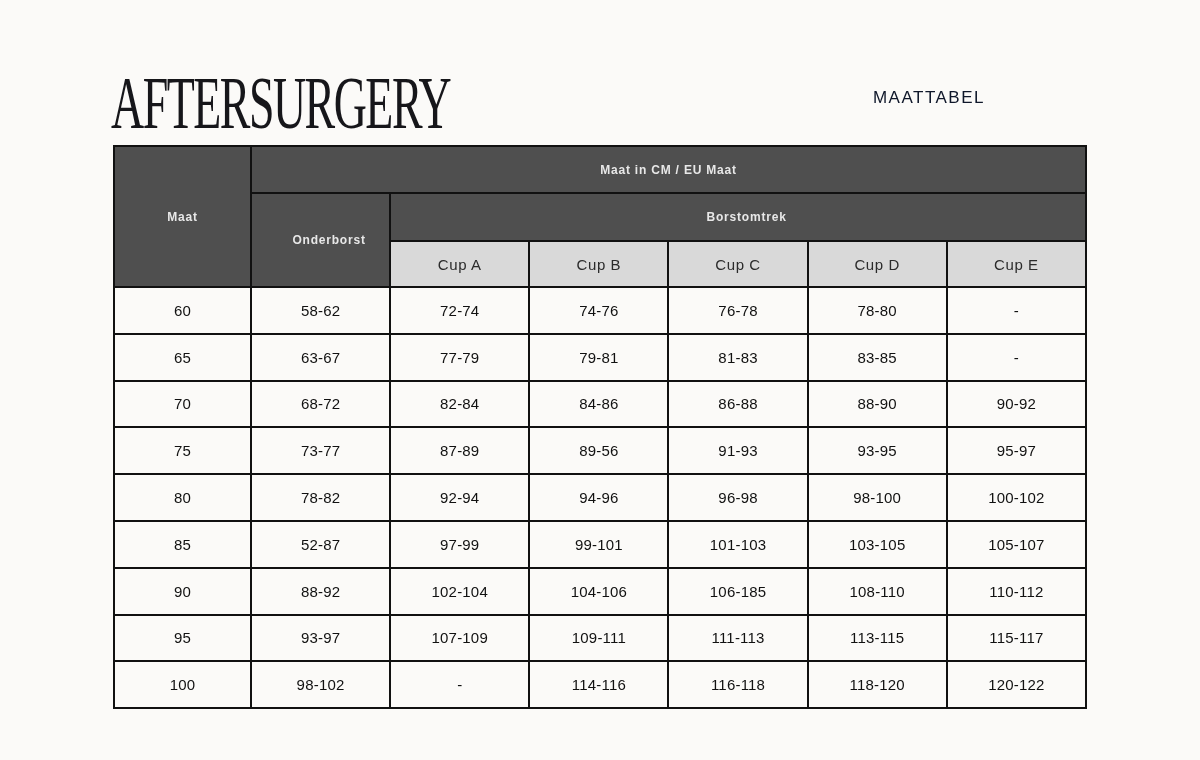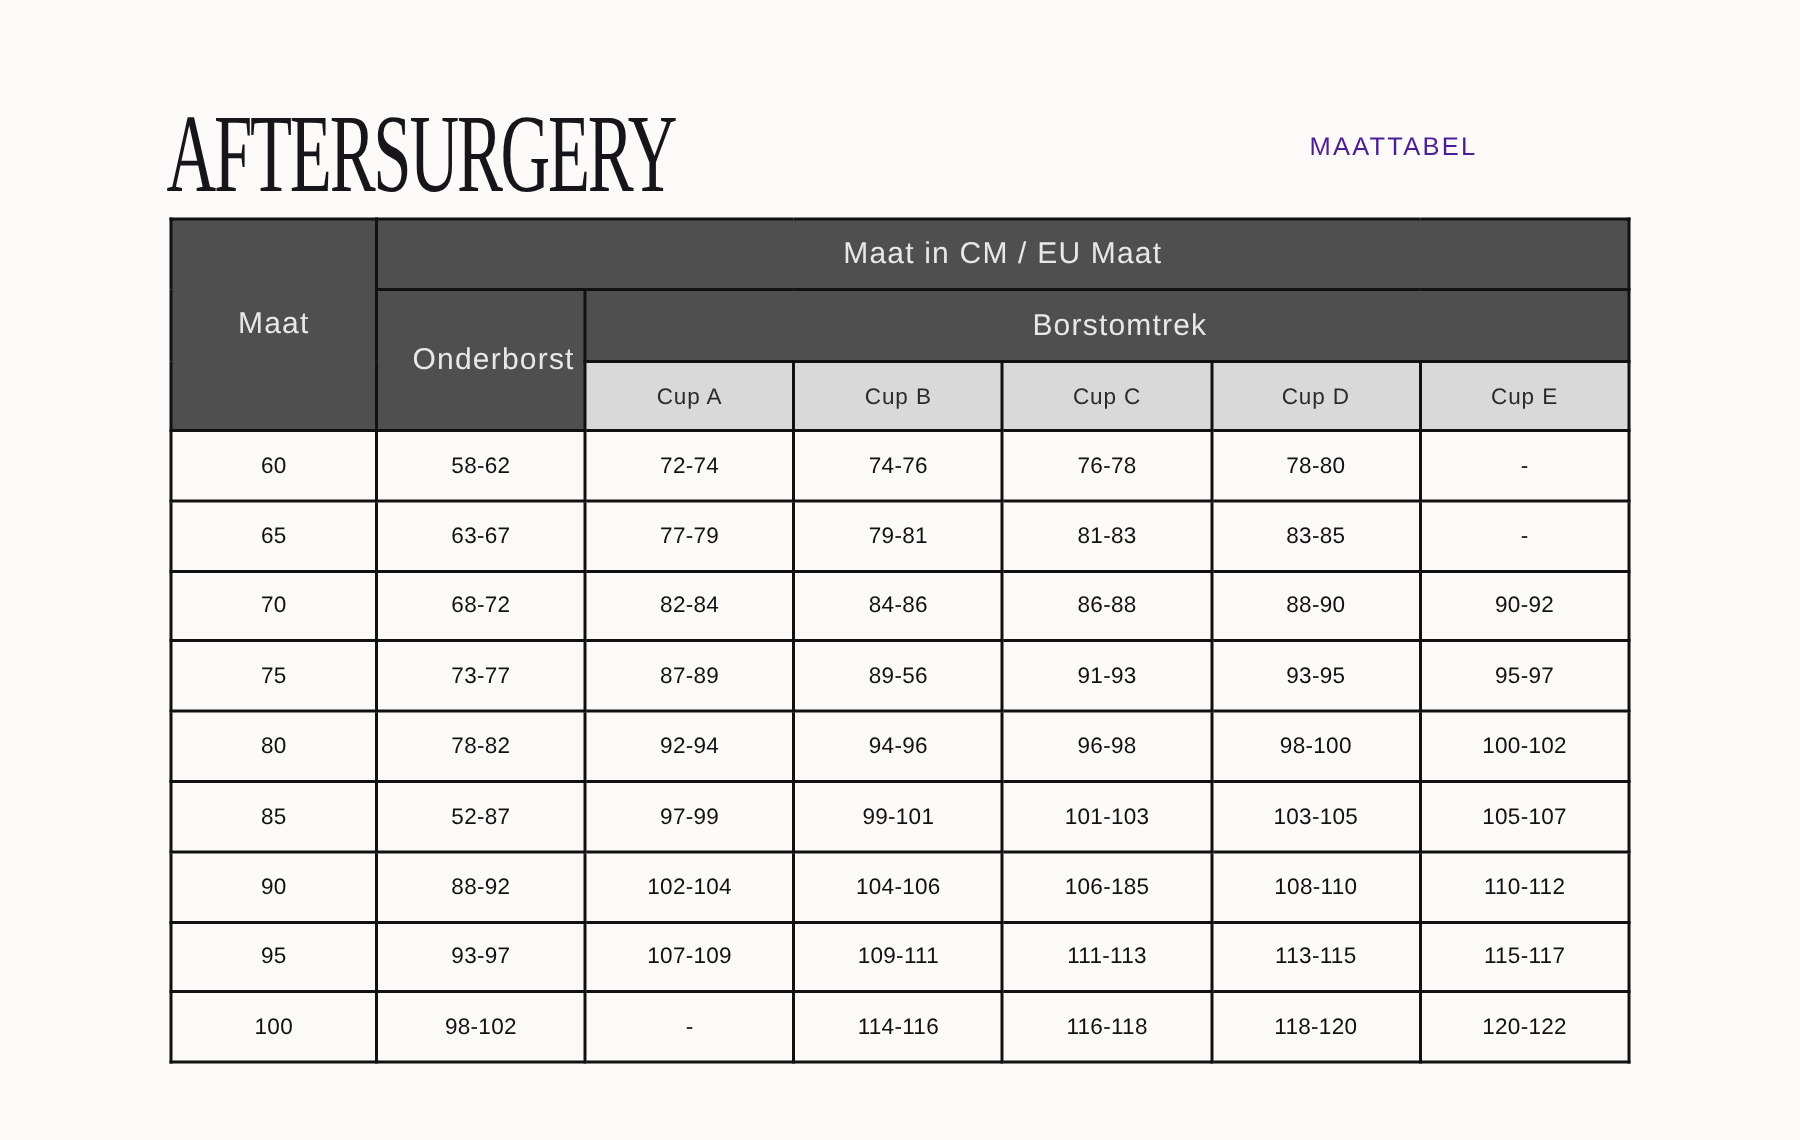--- a/index.html
+++ b/index.html
@@ -30,21 +30,21 @@
     white-space: nowrap;
     transform: scale(0.74, 1.2);
     transform-origin: left top;
   }
   .page-title {
     position: absolute;
     top: 88px;
     right: 115px;
     font-size: 17px;
     letter-spacing: 1.5px;
-    color: #4c1d95;
+    color: #0f172a;
     white-space: nowrap;
   }
   table.size-table {
     position: absolute;
     left: 113px;
     top: 145px;
     width: 974px;
     border-collapse: collapse;
     table-layout: fixed;
   }
@@ -56,22 +56,22 @@
     padding: 0;
   }
   col.maat-col { width: 137px; }
   thead tr.group-row th    { height: 45px; }
   thead tr.section-row th  { height: 46px; padding-left: 17px; }
   thead tr.cup-row th      { height: 44px; }
   tbody tr td              { height: 44.8px; }
   th.dark {
     background: var(--header-dark, #4f4f4f);
     color: var(--header-text-light, #e8e8e8);
-    font-weight: 400;
-    font-size: 20px;
+    font-weight: 700;
+    font-size: 12px;
     letter-spacing: 0.8px;
   }
   th.light {
     background: var(--header-light, #d9d9d9);
     color: #2b2b2b;
     font-weight: 400;
     font-size: 15px;
     letter-spacing: 0.6px;
     margin-left: 44px;
   }

